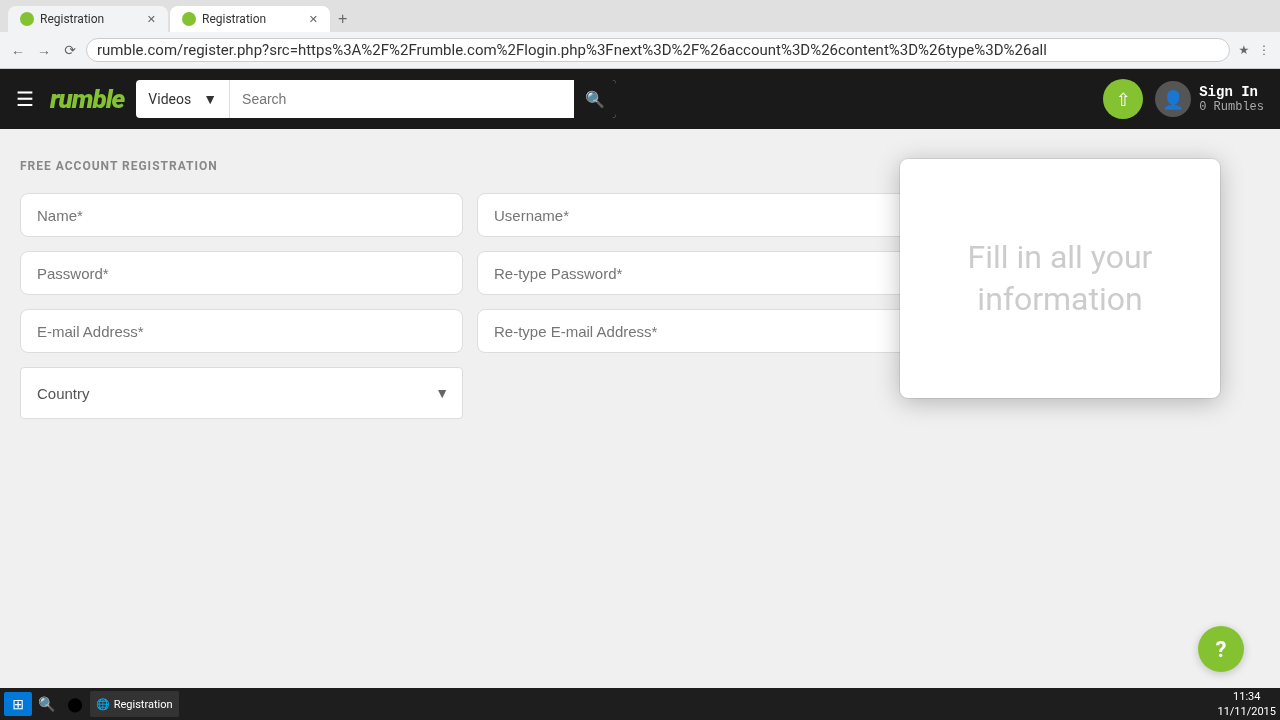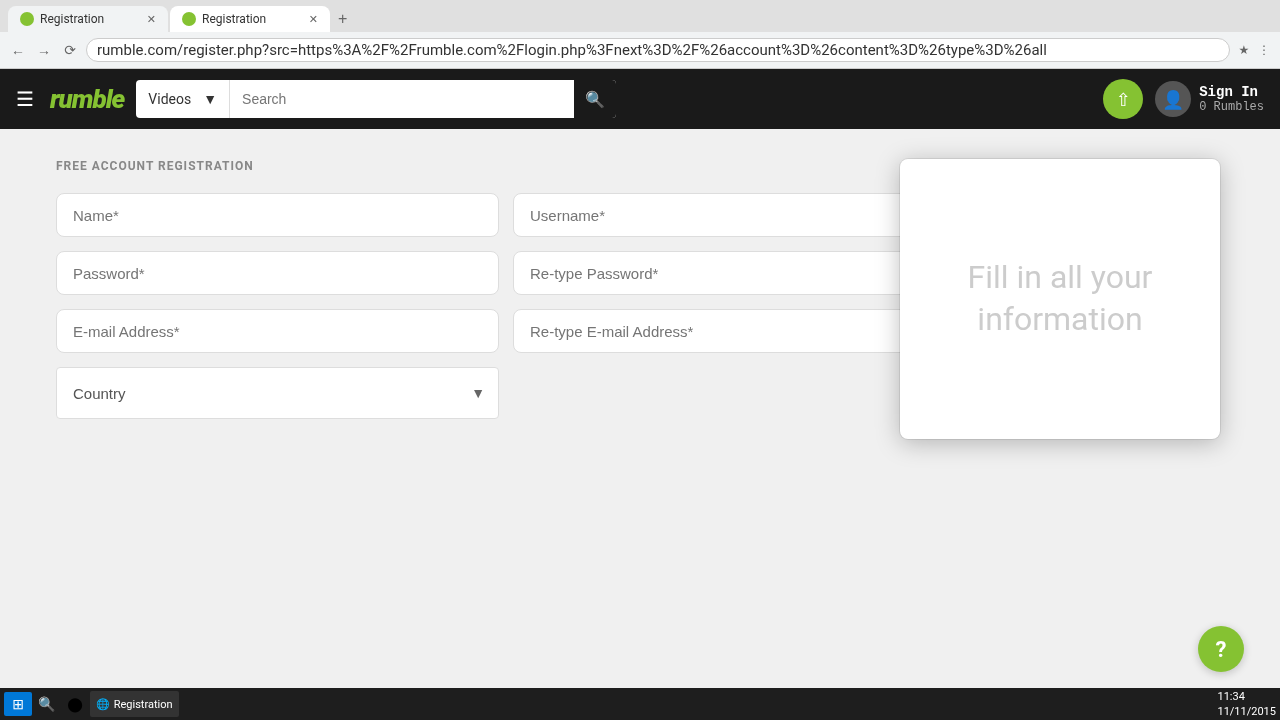--- a/index.html
+++ b/index.html
@@ -216,21 +216,21 @@
       color: #fff;
     }
     .rumbles-count {
       font-size: 12px;
       color: #aaa;
     }
 
     
     .main-content {
       background: #f0f0f0;
-      padding: 30px 56px;
+      padding: 30px 20px;
       min-height: 560px;
       position: relative;
     }
     .section-title {
       font-size: 12px;
       font-weight: 700;
       letter-spacing: 1px;
       color: #888;
       margin-bottom: 20px;
     }
@@ -299,21 +299,21 @@
       max-width: 520px;
       line-height: 1.5;
     }
 
     
     .tooltip-card {
       position: absolute;
       right: 60px;
       top: 30px;
       width: 320px;
-      height: 280px;
+      height: 239px;
       background: #fff;
       border-radius: 8px;
       box-shadow: 0 4px 24px rgba(0,0,0,0.25), 0 0 0 1px rgba(0,0,0,0.08);
       display: flex;
       align-items: center;
       justify-content: flex-start;
     }
     .tooltip-text {
       font-size: 32px;
       color: #ccc;
@@ -381,21 +381,21 @@
     }
     .taskbar-right {
       margin-left: auto;
       display: flex;
       align-items: center;
       gap: 6px;
       color: #fff;
       font-size: 11px;
     }
     .taskbar-time {
-      text-align: left;
+      text-align: center;
       line-height: 1.4;
       margin-left: 24px;
     }
     .taskbar-app {
       display: flex;
       align-items: center;
       gap: 4px;
       padding: 2px 6px;
       background: #333;
       border-radius: 2px;

